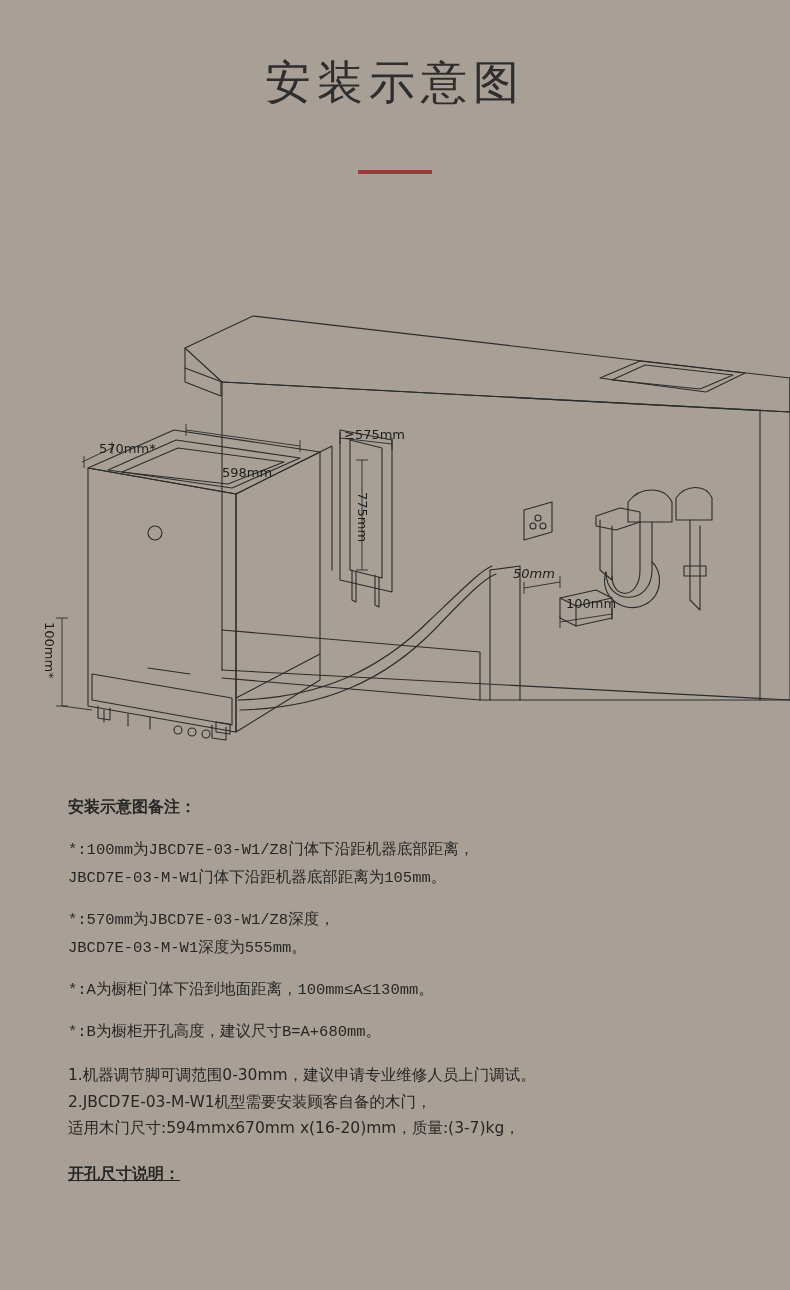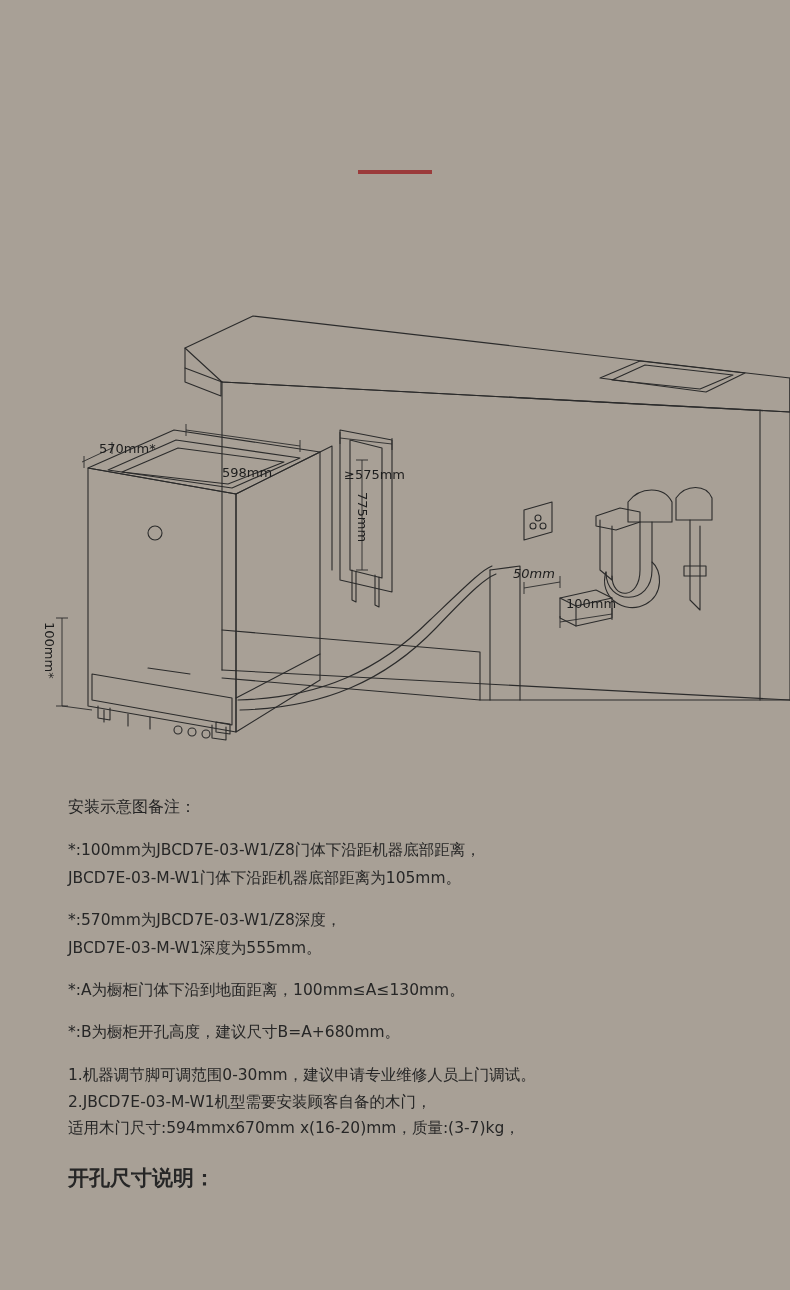--- a/index.html
+++ b/index.html
@@ -52,57 +52,60 @@
     position: absolute;
     top: 795px;
     left: 68px;
     width: 680px;
     font-size: 15.5px;
     line-height: 1.55;
     color: #262626;
     font-family: "DejaVu Sans", sans-serif;
   }
   .notes .head {
-    font-weight: normal;
+    font-weight: bold;
     font-size: 16px;
     margin-bottom: 18px;
   }
   .notes p {
     margin: 0 0 18px 0;
+    font-family: Liberation Mono, monospace;
   }
   .notes p.tight {
     margin-bottom: 4px;
   }
   .notes .list {
     margin: 17px 0 20px 0;
     line-height: 1.72;
   }
   .notes .foot {
     font-weight: bold;
-    font-size: 21px;
+    font-size: 16px;
     margin-top: 7px;
+    text-decoration: underline;
   }
   
   .dim {
     position: absolute;
     font-size: 13px;
     font-family: "DejaVu Sans", sans-serif;
     color: #1d1d1d;
     white-space: nowrap;
   }
   .dim.vert {
     writing-mode: vertical-rl;
     text-orientation: mixed;
   }
 </style>
 </head>
 <body>
 
 <div class="page">
 
+  <div class="title">安装示意图</div>
   <div class="title-rule"></div>
 
   <div class="diagram">
     <svg width="790" height="500" viewBox="0 0 790 500">
       <g fill="none" stroke="#2b2b2b" stroke-width="1.1" stroke-linejoin="round" stroke-linecap="round">
 
         <path d="M185 78 L253 46 L790 108 L790 142 L222 112 Z"></path>
         <path d="M185 78 L185 98 L222 112"></path>
         <path d="M222 112 L790 142"></path>
 
@@ -200,21 +203,21 @@
         <path d="M524 318 L560 312"></path>
         <path d="M524 312 L524 324 M560 306 L560 318"></path>
 
         <path d="M560 352 L612 344"></path>
         <path d="M560 346 L560 358 M612 338 L612 350"></path>
       </g>
     </svg>
 
     <span class="dim" style="left:87px; top:171px;margin-left:12px;">570mm*</span>
     <span class="dim" style="left:222px; top:172px;margin-top:23px;">598mm</span>
-    <span class="dim" style="left:344px; top:157px;margin-top:40px;">≥575mm</span>
+    <span class="dim" style="left:344px; top:157px;">≥575mm</span>
     <span class="dim vert" style="left:355px; top:222px;">775mm</span>
     <span class="dim vert" style="left:42px; top:352px;">100mm*</span>
     <span class="dim" style="left:513px; top:296px;font-style:italic;">50mm</span>
     <span class="dim" style="left:566px; top:326px;">100mm</span>
   </div>
 
   <div class="notes">
     <div class="head">安装示意图备注：</div>
 
     <p class="tight">*:100mm为JBCD7E-03-W1/Z8门体下沿距机器底部距离，</p>

